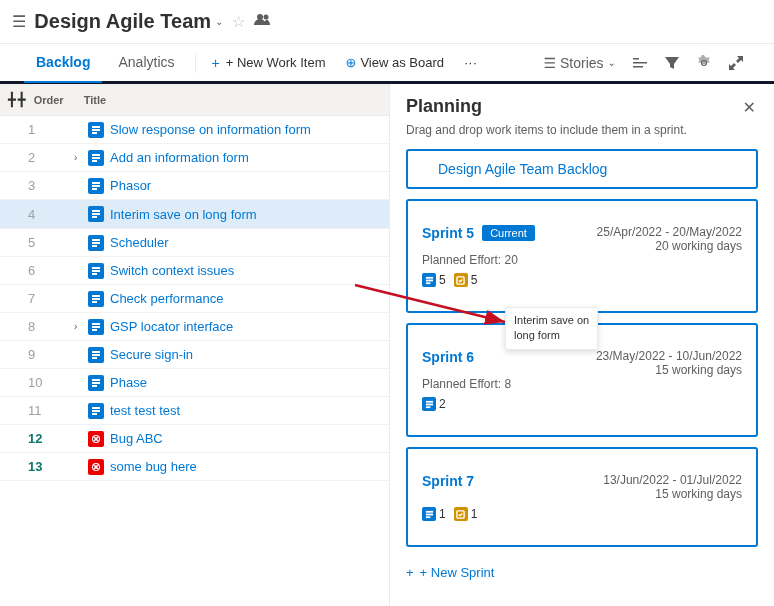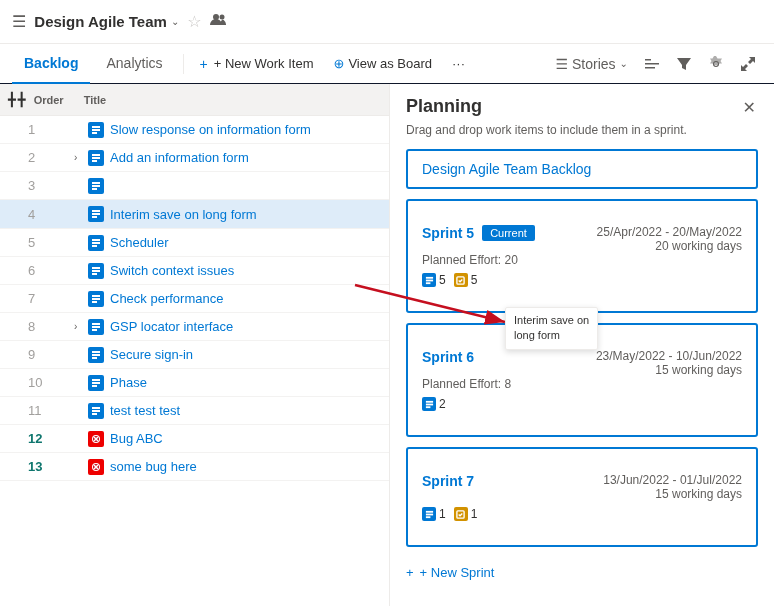--- a/index.html
+++ b/index.html
@@ -1,27 +1,27 @@
 <!DOCTYPE html>
 <html><head>
   <meta charset="utf-8">
   <style>
     * { box-sizing: border-box; margin: 0; padding: 0; }
     body { font-family: 'Segoe UI', sans-serif; font-size: 13px; background: #fff; color: #323130; width: 774px; height: 606px; overflow: hidden; }
 
     
     .header { display: flex; align-items: center; padding: 8px 12px; border-bottom: 1px solid #edebe9; height: 44px; }
     .header-icon { margin-right: 8px; color: #605e5c; font-size: 16px; }
-    .header-title { font-size: 15px; font-weight: 600; color: #323130; }
+    .header-title { font-size: 20px; font-weight: 600; color: #323130; }
     .header-chevron { margin-left: 4px; color: #605e5c; font-size: 10px; cursor: pointer; }
     .header-star { margin-left: 8px; color: #c8c6c4; font-size: 16px; cursor: pointer; }
     .header-people { margin-left: 8px; color: #605e5c; font-size: 16px; cursor: pointer; }
 
     
-    .toolbar { display: flex; align-items: center; padding: 0 12px; border-bottom: 1px solid #0f172a; height: 40px; gap: 4px; }
+    .toolbar { display: flex; align-items: center; padding: 0 24px; border-bottom: 3px solid #0f172a; height: 40px; gap: 4px; }
     .tab { padding: 8px 12px; font-size: 14px; cursor: pointer; border-bottom: 2px solid transparent; color: #605e5c; height: 40px; display: flex; align-items: center; }
     .tab.active { color: #0078d4; border-bottom: 2px solid #0078d4; font-weight: 600; }
     .toolbar-sep { width: 1px; height: 20px; background: #edebe9; margin: 0 4px; }
     .toolbar-btn { display: flex; align-items: center; gap: 4px; padding: 4px 8px; cursor: pointer; color: #323130; border-radius: 2px; font-size: 13px; }
     .toolbar-btn .icon { color: #0078d4; font-size: 14px; }
     .toolbar-right { margin-left: auto; display: flex; align-items: center; gap: 4px; }
     .toolbar-icon-btn { padding: 4px 6px; cursor: pointer; color: #605e5c; font-size: 14px; border-radius: 2px; display: flex; align-items: center; gap: 4px; }
 
     
     .main { display: flex; height: calc(606px - 84px); }
@@ -46,21 +46,21 @@
     .row-num.red { color: #0f766e; font-weight: 600; }
 
     
     .planning { flex: 1; overflow-y: auto; padding: 12px 16px; background: #fff; position: relative; }
     .planning-header { display: flex; justify-content: space-between; align-items: flex-start; margin-bottom: 4px; }
     .planning-title { font-size: 18px; font-weight: 600; color: #323130; }
     .planning-close { cursor: pointer; color: #605e5c; font-size: 16px; padding: 2px; }
     .planning-sub { font-size: 12px; color: #605e5c; margin-bottom: 12px; }
 
     
-    .backlog-card { border: 2px solid #0078d4; border-radius: 3px; padding: 10px 14px; margin-bottom: 10px; cursor: pointer; }
+    .backlog-card { border: 2px solid #0078d4; border-radius: 3px; padding: 10px 30px; margin-bottom: 10px; cursor: pointer; }
     .backlog-card-title { color: #0078d4; font-size: 14px; font-weight: 500; }
 
     
     .sprint-card { border: 2px solid #0078d4; border-radius: 3px; padding: 24px 14px; margin-bottom: 10px; }
     .sprint-name { color: #0078d4; font-size: 14px; font-weight: 600; cursor: pointer; }
     .sprint-badge { background: #0078d4; color: white; font-size: 11px; padding: 2px 8px; border-radius: 2px; margin-left: 8px; }
     .sprint-dates { font-size: 12px; color: #605e5c; }
     .sprint-effort { font-size: 12px; color: #605e5c; margin-bottom: 6px; }
     .sprint-working { font-size: 12px; color: #605e5c; }
     .sprint-items { display: flex; align-items: center; gap: 8px; margin-top: 6px; }
@@ -182,20 +182,21 @@
     <span class="row-add-btn">+</span>
     <span class="row-num">3</span>
     <span class="row-expand"></span>
     <span class="row-icon">
             <svg viewBox="0 0 10 10" fill="white">
               <rect x="1" y="1" width="8" height="2"></rect>
               <rect x="1" y="4" width="8" height="2"></rect>
               <rect x="1" y="7" width="5" height="2"></rect>
             </svg>
           </span>
+    <span class="row-title">Phasor</span>
 
   </div>
         <div class="backlog-row highlighted">
     <span class="row-add-btn">+</span>
     <span class="row-num">4</span>
     <span class="row-expand"></span>
     <span class="row-icon">
             <svg viewBox="0 0 10 10" fill="white">
               <rect x="1" y="1" width="8" height="2"></rect>
               <rect x="1" y="4" width="8" height="2"></rect>

